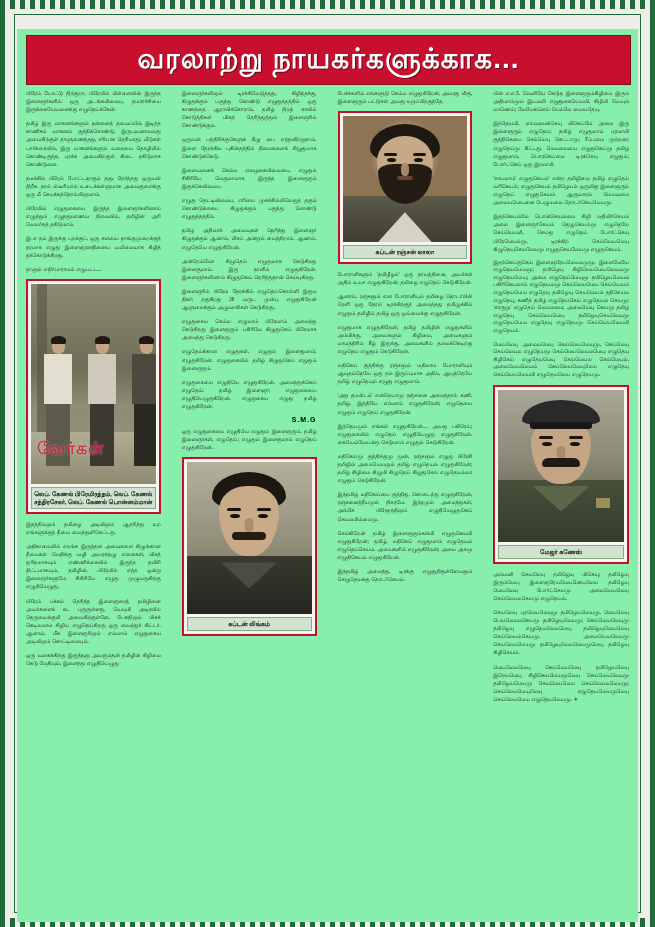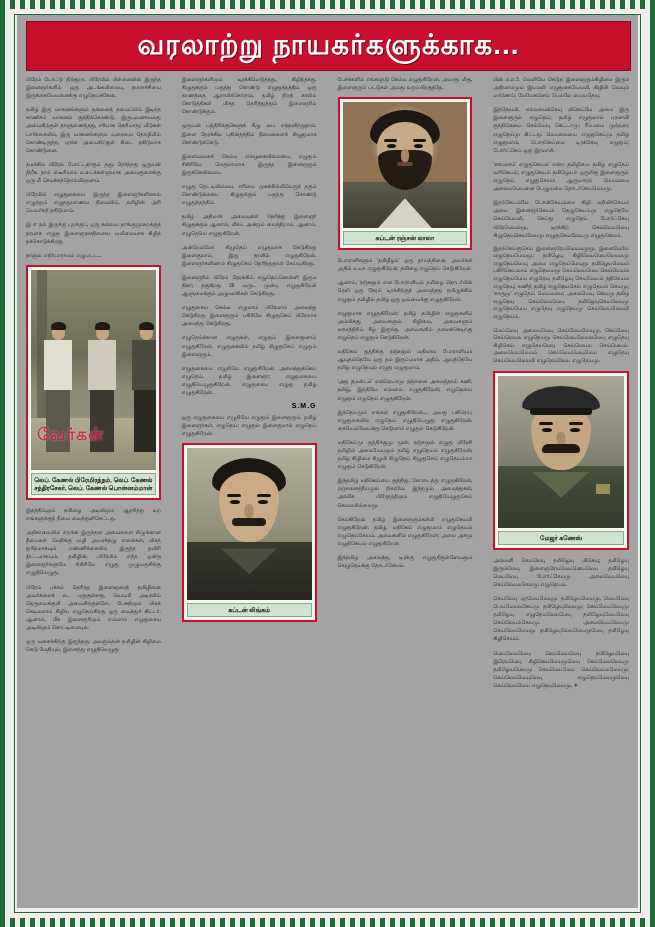--- a/index.html
+++ b/index.html
@@ -29,24 +29,24 @@
     left: 9px; top: 9px; right: 9px; bottom: 9px;
     background: #efeee8;
   }
   .frame-line {
     position: absolute;
     left: 14px; top: 14px; right: 14px; bottom: 14px;
     border: 1px solid #1f6b3a;
   }
   .sheet {
     position: absolute;
-    left: 17px; top: 15px;
+    left: 17px; top: 29px;
     width: 621px;
     height: 893px;
-    background: #a3a3a3;
+    background: #86efac;
   }
 
   
   .masthead {
     position: absolute;
     left: 9px;
     top: 6px;
     width: 603px;
     height: 48px;
     background: #c8102e;

